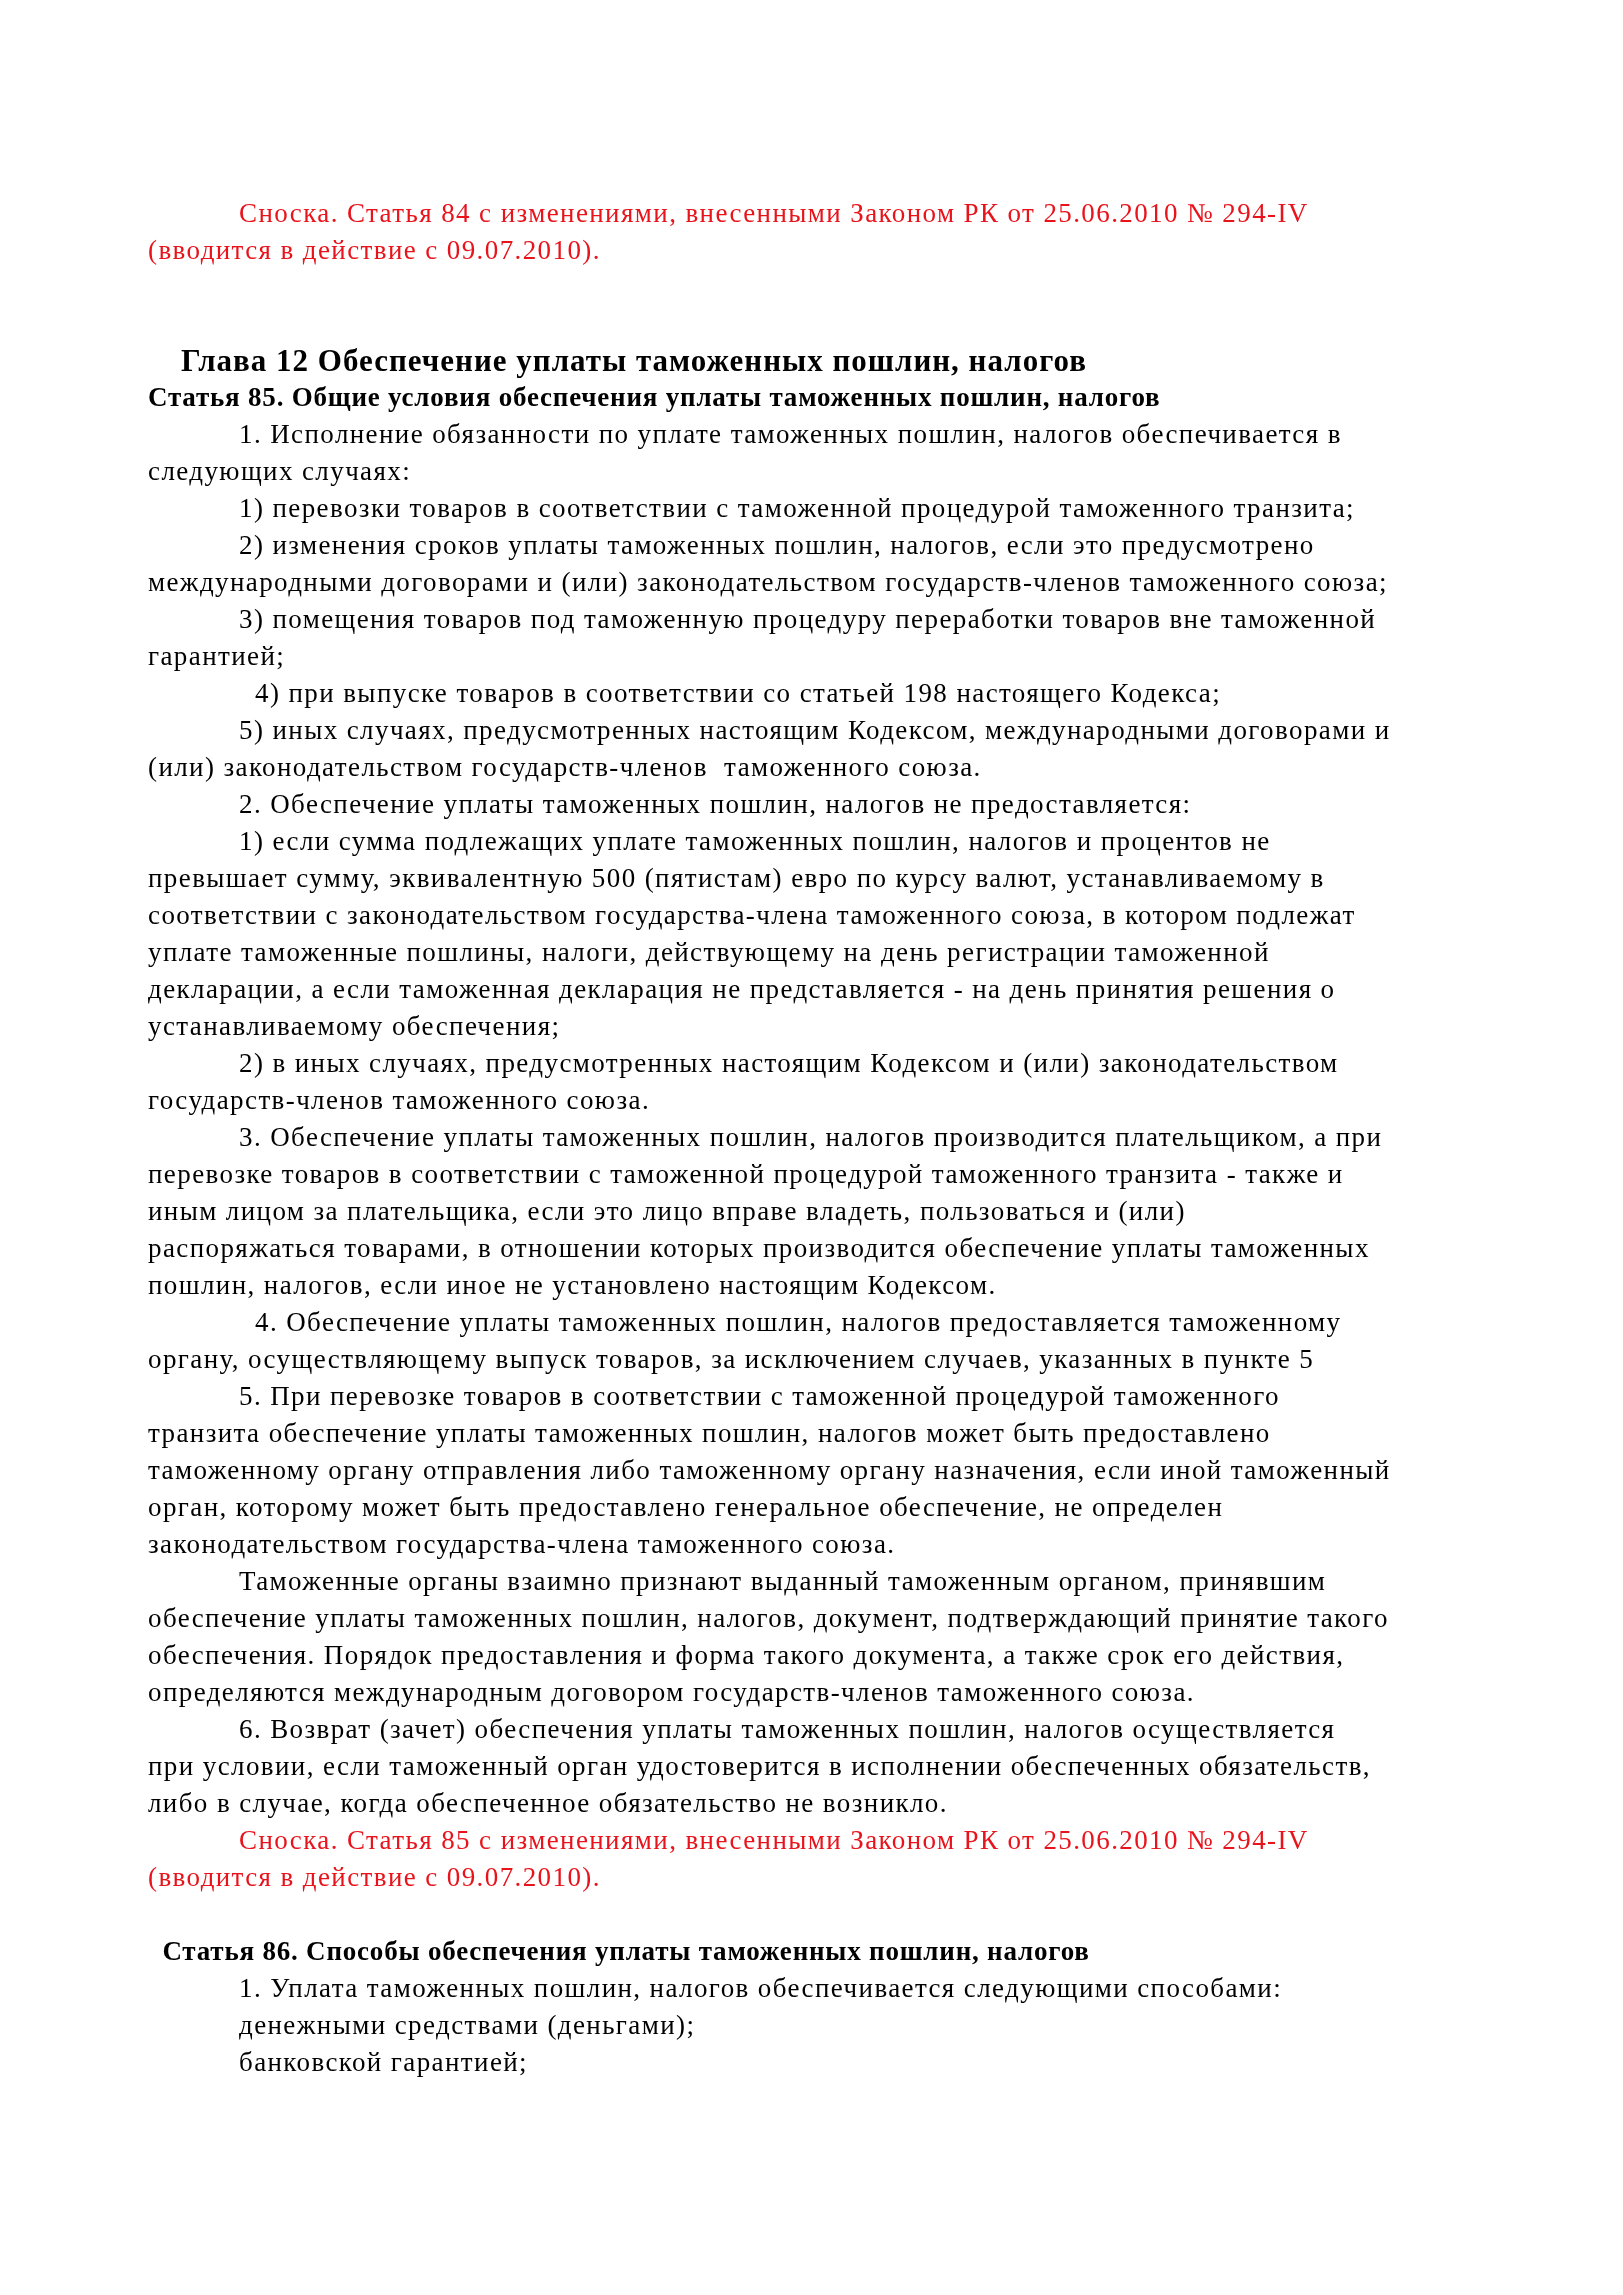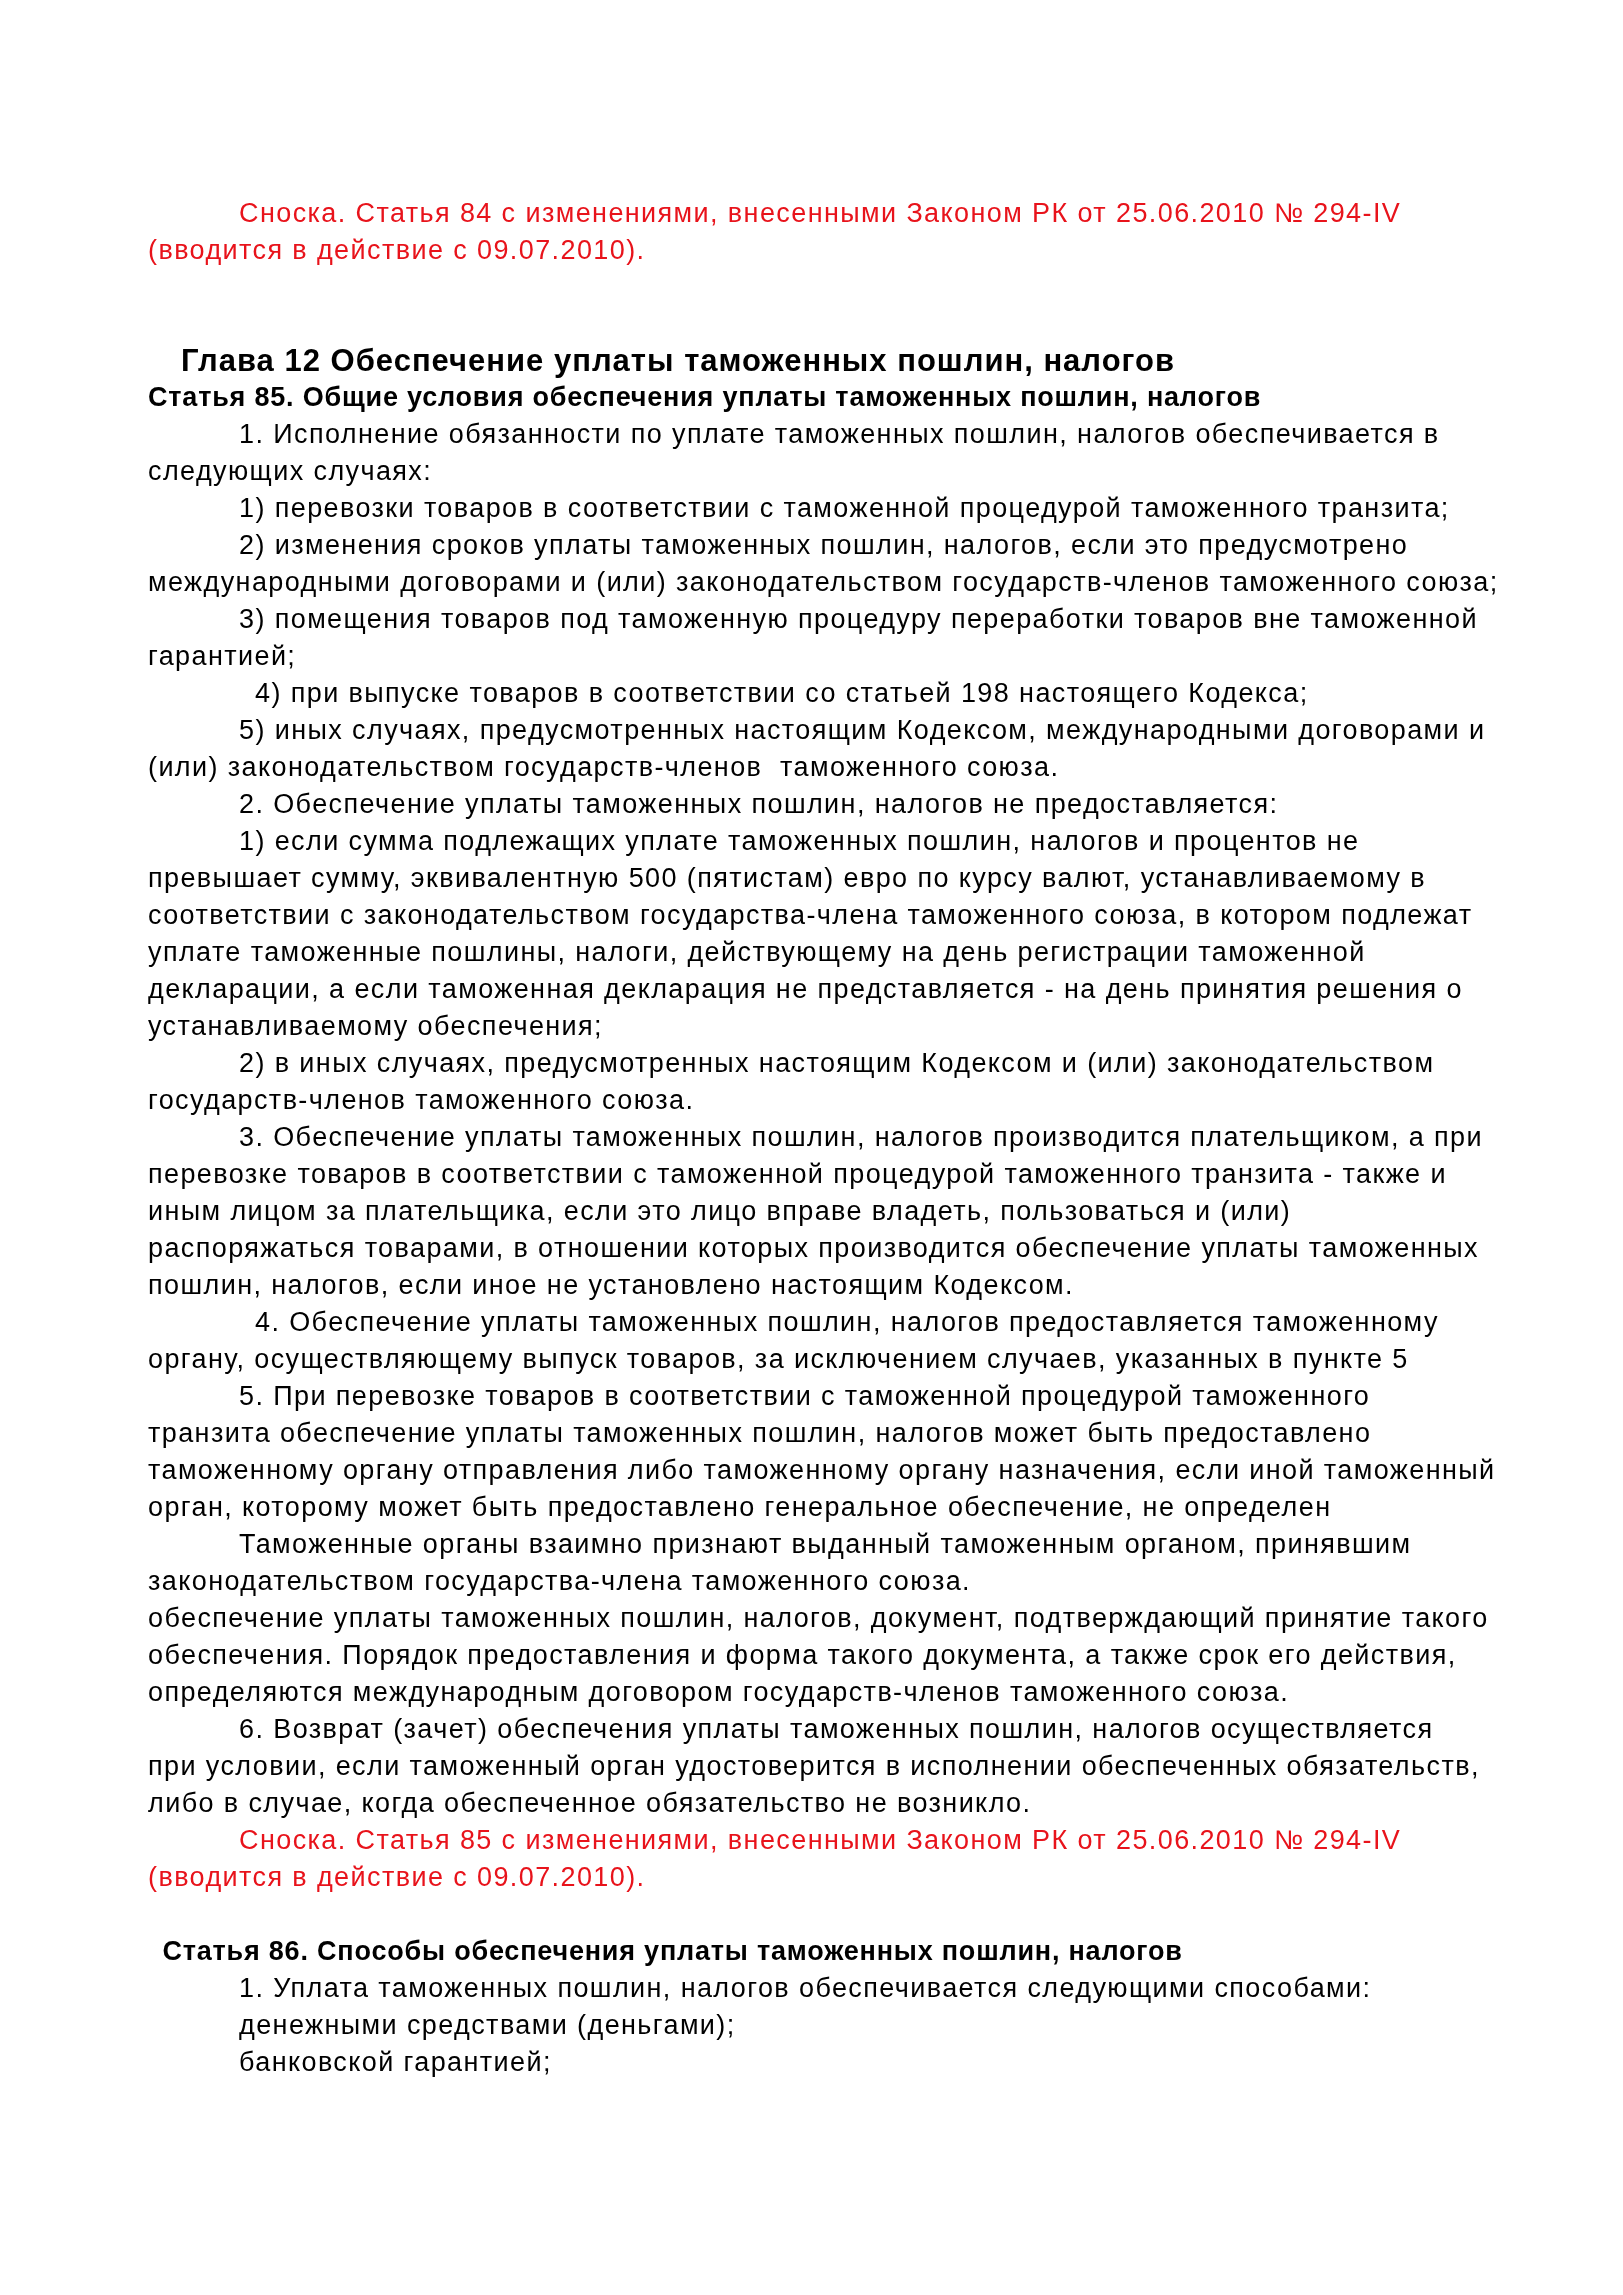--- a/index.html
+++ b/index.html
@@ -1,19 +1,19 @@
 <!DOCTYPE html>
 <html style="font-size:10.5px"><head>
   <meta charset="utf-8">
   <style>
     html, body { margin: 0; padding: 0; background: #ffffff; }
     body { width: 1623px; height: 2295px; position: relative; overflow: hidden; }
     .page {
       position: absolute; left: 148px; top: 195px; width: 1348px;
-      font-family: Liberation Sans, sans-serif;
+      font-family: Liberation Serif, serif;
       font-size: 27px; line-height: 37px; color: #000000;
       letter-spacing: 1.4px;
     }
     .line { white-space: pre; display: block; height: 37px; }
     .red { color: #e8131b; }
     .ind { padding-left: 91px; }
     .ind2 { padding-left: 107px; }
     .chapter { font-weight: bold; font-size: 31px; padding-left: 33px; margin-top: 73px; letter-spacing: 1px; }
     .article { font-weight: bold; letter-spacing: 0.8px; }
     .article86 { font-weight: bold; letter-spacing: 0.8px; padding-left: 14.4px; margin-top: 37px; }
@@ -52,22 +52,22 @@
       <span class="line">перевозке товаров в соответствии с таможенной процедурой таможенного транзита - также и</span>
       <span class="line">иным лицом за плательщика, если это лицо вправе владеть, пользоваться и (или)</span>
       <span class="line">распоряжаться товарами, в отношении которых производится обеспечение уплаты таможенных</span>
       <span class="line">пошлин, налогов, если иное не установлено настоящим Кодексом.</span>
       <span class="line ind2">4. Обеспечение уплаты таможенных пошлин, налогов предоставляется таможенному</span>
       <span class="line">органу, осуществляющему выпуск товаров, за исключением случаев, указанных в пункте 5</span>
       <span class="line ind">5. При перевозке товаров в соответствии с таможенной процедурой таможенного</span>
       <span class="line">транзита обеспечение уплаты таможенных пошлин, налогов может быть предоставлено</span>
       <span class="line">таможенному органу отправления либо таможенному органу назначения, если иной таможенный</span>
       <span class="line">орган, которому может быть предоставлено генеральное обеспечение, не определен</span>
+      <span class="line">законодательством государства-члена таможенного союза.</span>
       <span class="line ind">Таможенные органы взаимно признают выданный таможенным органом, принявшим</span>
-      <span class="line">законодательством государства-члена таможенного союза.</span>
       <span class="line">обеспечение уплаты таможенных пошлин, налогов, документ, подтверждающий принятие такого</span>
       <span class="line">обеспечения. Порядок предоставления и форма такого документа, а также срок его действия,</span>
       <span class="line">определяются международным договором государств-членов таможенного союза.</span>
       <span class="line ind">6. Возврат (зачет) обеспечения уплаты таможенных пошлин, налогов осуществляется</span>
       <span class="line">при условии, если таможенный орган удостоверится в исполнении обеспеченных обязательств,</span>
       <span class="line">либо в случае, когда обеспеченное обязательство не возникло.</span>
     </div>
 
   <span class="line red ind">Сноска. Статья 85 с изменениями, внесенными Законом РК от 25.06.2010 № 294-IV</span>
   <span class="line red">(вводится в действие с 09.07.2010).</span>

